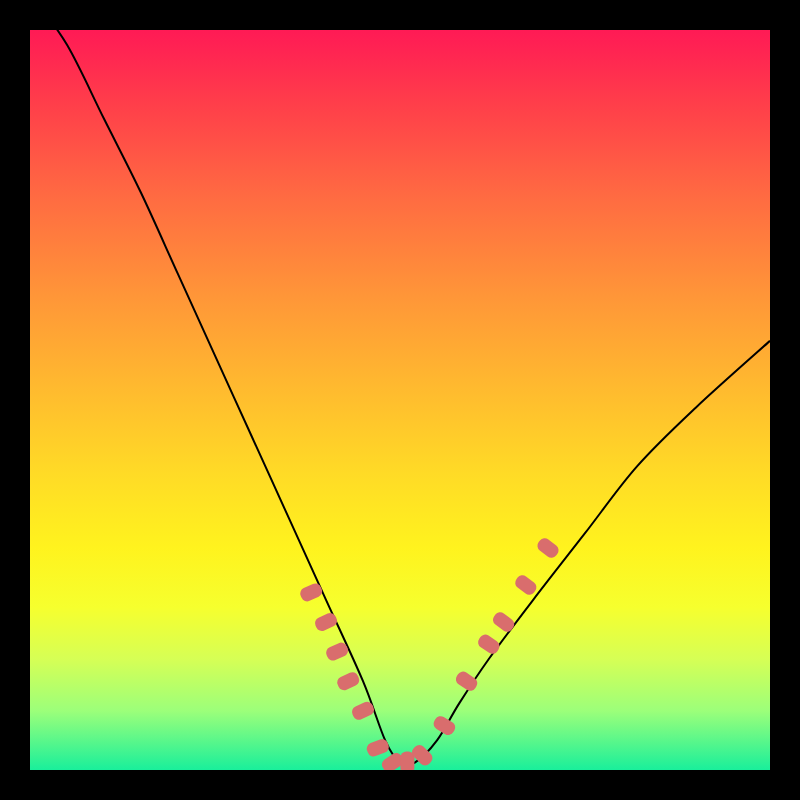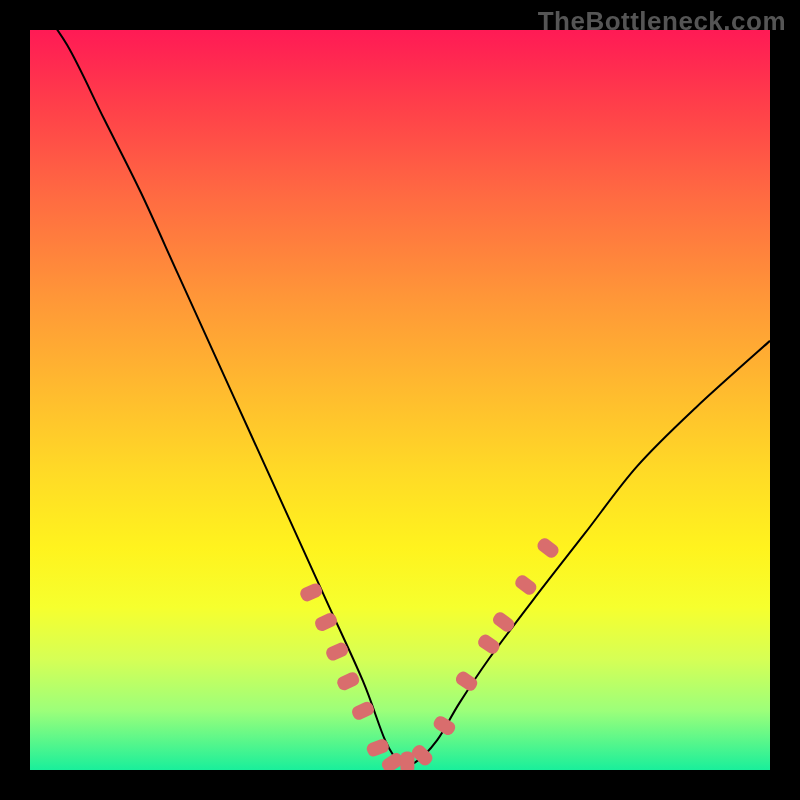--- a/index.html
+++ b/index.html
@@ -60,21 +60,20 @@
   }
   .marker {
     fill: #d96d6d;
     stroke: none;
   }
 </style>
 </head>
 <body>
 
 <div class="frame">
-  <div class="watermark">TheBottleneck.com</div>
 
   <div class="plot-area">
     <div class="gradient"></div>
     <svg class="curve" viewBox="0 0 740 740" preserveAspectRatio="none">
       <path id="curvePath" class="curve-path" d="M 0 -37 C 6.166666666666667 -28.366666666666653, 24.666666666666664 -6.16666666666659, 37 14.800000000000068 C 49.333333333333336 35.76666666666672, 61.666666666666664 64.13333333333331, 74 88.79999999999995 C 86.33333333333333 113.4666666666666, 98.66666666666667 136.89999999999995, 111 162.79999999999995 C 123.33333333333333 188.69999999999996, 135.66666666666666 217.06666666666666, 148 244.2 C 160.33333333333334 271.3333333333333, 172.66666666666666 298.46666666666664, 185 325.59999999999997 C 197.33333333333334 352.7333333333333, 209.66666666666666 379.8666666666667, 222 407 C 234.33333333333334 434.1333333333333, 246.66666666666666 461.26666666666665, 259 488.4 C 271.3333333333333 515.5333333333333, 283.6666666666667 542.6666666666666, 296 569.8 C 308.3333333333333 596.9333333333333, 323.1333333333333 627.7666666666667, 333 651.2 C 342.8666666666667 674.6333333333334, 349.0333333333333 696.8333333333333, 355.2 710.4 C 361.3666666666667 723.9666666666667, 365.06666666666666 728.9, 370 732.6 C 374.93333333333334 736.3000000000001, 378.6333333333333 736.3000000000001, 384.8 732.6 C 390.9666666666667 728.9, 399.6000000000001 720.2666666666667, 407.00000000000006 710.4 C 414.40000000000003 700.5333333333333, 420.56666666666666 686.9666666666667, 429.2 673.4 C 437.8333333333333 659.8333333333333, 446.4666666666667 646.2666666666667, 458.8 629 C 471.1333333333333 611.7333333333333, 487.16666666666674 590.7666666666667, 503.20000000000005 569.8 C 519.2333333333333 548.8333333333333, 537.7333333333333 525.4, 555 503.2 C 572.2666666666667 481, 588.3 457.56666666666666, 606.8 436.6 C 625.3 415.6333333333334, 643.8 398.3666666666667, 666 377.40000000000003 C 688.2 356.4333333333334, 727.6666666666666 321.90000000000003, 740 310.8"></path>
       <g id="markerGroup">
           <rect x="274.2" y="551.4" width="14" height="22" rx="6" ry="6" class="marker" transform="rotate(65.55604521958347 281.2 562.4)"></rect>
           <rect x="289" y="581" width="14" height="22" rx="6" ry="6" class="marker" transform="rotate(65.55604521958347 296 592)"></rect>
           <rect x="300.09999999999997" y="610.6" width="14" height="22" rx="6" ry="6" class="marker" transform="rotate(65.55604521958348 307.09999999999997 621.6)"></rect>
           <rect x="311.2" y="640.2" width="14" height="22" rx="6" ry="6" class="marker" transform="rotate(65.55604521958348 318.2 651.2)"></rect>

